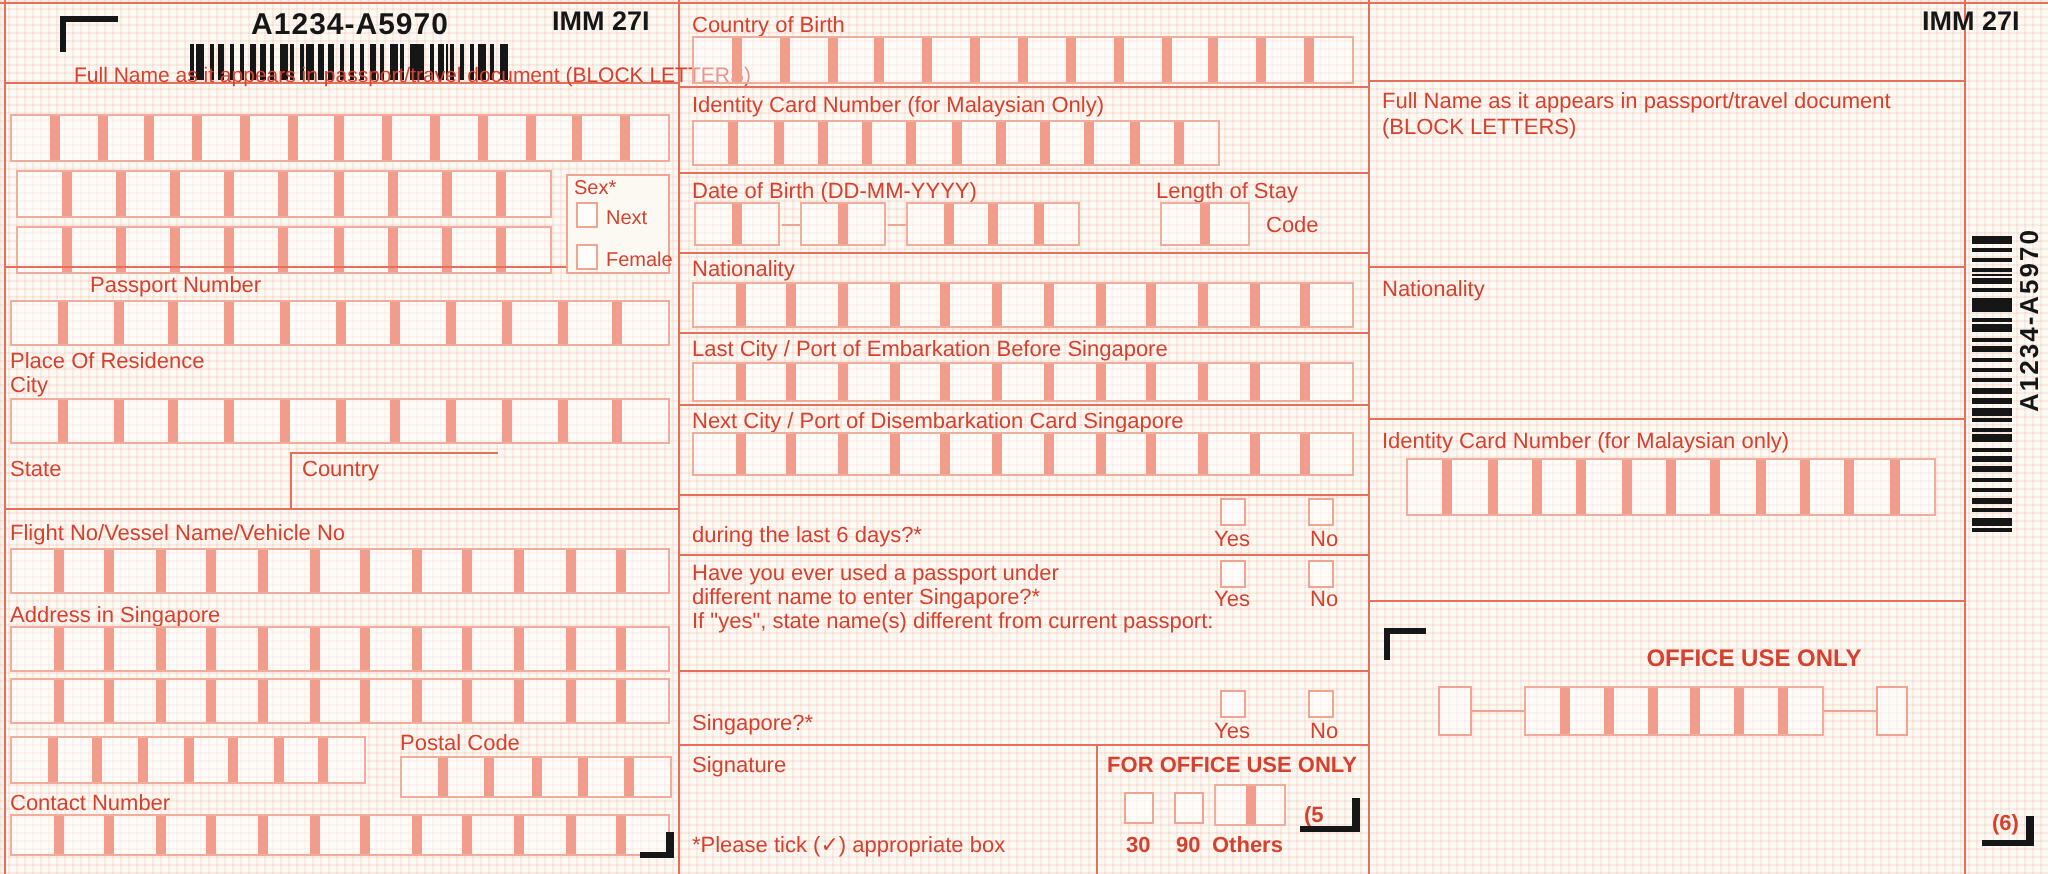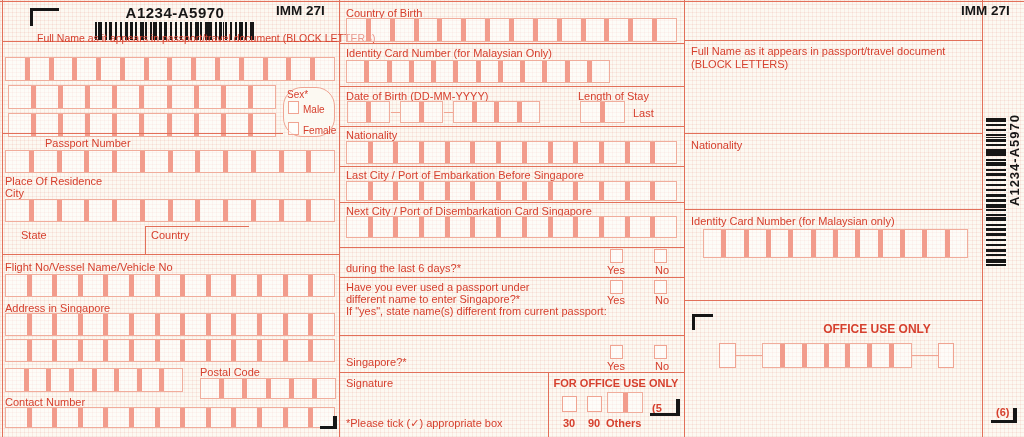--- a/index.html
+++ b/index.html
@@ -97,24 +97,24 @@
       <i></i>
       <i></i>
       <i></i>
       <i></i>
       <i></i>
       <i></i>
       <i></i>
       <i></i>
     </div>
 
-  <div class="sexbox" style="left:283px;top:87px;width:52px;height:50px;border-radius:19px;">
+  <div class="sexbox" style="left:283px;top:87px;width:52px;height:50px;">
     <div class="abs lbl sm" style="left:3px;top:1px;">Sex*</div>
     <div class="cb" style="left:4px;top:13px;width:11px;height:13px;"></div>
-    <div class="abs lbl sm" style="left:19px;top:16px;">Male</div>
+    <div class="abs lbl sm" style="left:19px;top:16px;">Next</div>
     <div class="cb" style="left:4px;top:34px;width:11px;height:13px;"></div>
     <div class="abs lbl sm" style="left:19px;top:37px;">Female</div>
   </div>
 
   <div class="hl" style="left:2px;top:133px;width:281px;"></div>
   <div class="abs lbl" style="left:5px;top:137px;padding-left:40px;">Passport Number</div>
   <div class="abs cells" style="left:5px;top:150px;width:330px;height:23px;">
       <i></i>
       <i></i>
       <i></i>
@@ -141,21 +141,21 @@
       <i></i>
       <i></i>
       <i></i>
       <i></i>
       <i></i>
       <i></i>
     </div>
 
   <div class="hl" style="left:145px;top:226px;width:104px;"></div>
   <div class="vl" style="left:145px;top:226px;height:28px;"></div>
-  <div class="abs lbl" style="left:21px;top:229px;">State</div>
+  <div class="abs lbl" style="left:5px;top:229px;">State</div>
   <div class="abs lbl" style="left:151px;top:229px;">Country</div>
   <div class="abs" style="left:5px;top:240px;width:135px;height:14px;"></div>
   <div class="abs" style="left:151px;top:240px;width:180px;height:14px;"></div>
 
   <div class="hl" style="left:2px;top:254px;width:337px;"></div>
   <div class="abs lbl" style="left:5px;top:261px;">Flight No/Vessel Name/Vehicle No</div>
   <div class="abs cells" style="left:5px;top:274px;width:330px;height:23px;">
       <i></i>
       <i></i>
       <i></i>
@@ -292,21 +292,21 @@
   <div class="abs cells" style="left:453px;top:101px;width:87px;height:22px;">
       <i></i>
       <i></i>
       <i></i>
       <i></i>
     </div>
   <div class="abs cells" style="left:580px;top:101px;width:45px;height:22px;">
       <i></i>
       <i></i>
     </div>
-  <div class="abs lbl" style="left:633px;top:107px;">Last</div>
+  <div class="abs lbl" style="left:633px;top:107px;">Code</div>
 
   <div class="hl" style="left:339px;top:126px;width:345px;"></div>
   <div class="abs lbl" style="left:346px;top:129px;">Nationality</div>
   <div class="abs cells" style="left:346px;top:141px;width:331px;height:23px;">
       <i></i>
       <i></i>
       <i></i>
       <i></i>
       <i></i>
       <i></i>

